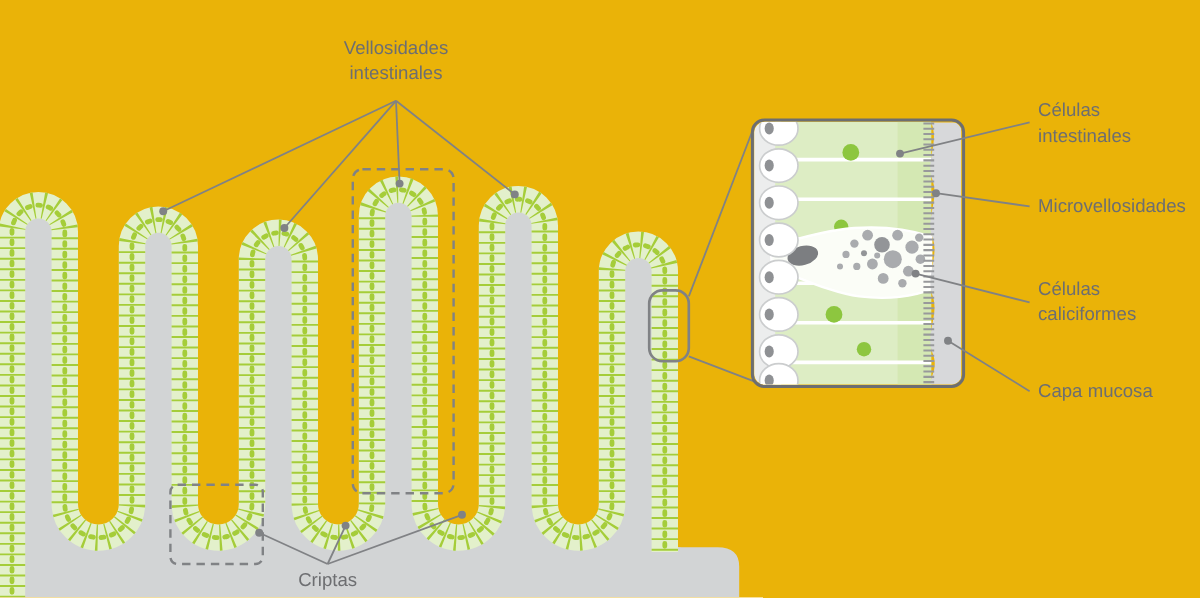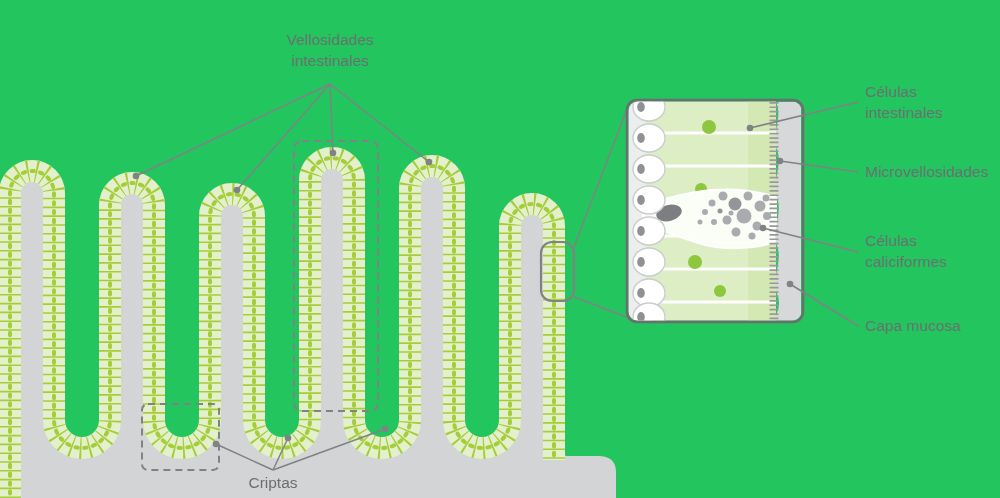--- a/index.html
+++ b/index.html
@@ -1,16 +1,16 @@
 <!DOCTYPE html>
 <html style="--tissue-gray: #d2d4d5; --band-green-light: #e3f0cb; --cell-green: #a5cd39; --dot-green: #8dc63f; --inset-cell-green: #ddedc4; --line-gray: #808285; --text-gray: #6d6e71; --granule-gray: #a9abae; --goblet-nucleus-gray: #7c7e81; --nucleus-gray: #8f9194; --mucosa-gray: #d7d8da; --fringe-gray: #98999b;"><head>
 <meta charset="utf-8">
 <style>
   html,body{margin:0;padding:0;background:#ffffff;}
-  .stage{width:1000px;height:498px;background:#22c55e;position:relative;overflow:hidden;
+  .stage{width:1000px;height:498px;background:#eab308;position:relative;overflow:hidden;
          font-family:"Liberation Sans",sans-serif;}
   svg{display:block;}
 
   .tissue{fill:var(--tissue-gray,#d2d4d5);}
   .band-base{fill:none;stroke:var(--band-green-light,#e3f0cb);stroke-width:22;}
   .band-ticks{fill:none;stroke:var(--cell-green,#a5cd39);stroke-width:22;stroke-dasharray:1.6 7.2;}
   .band-dots{fill:none;stroke:var(--cell-green,#a5cd39);stroke-width:4;stroke-linecap:round;
              stroke-dasharray:2.4 6.4;stroke-dashoffset:4.4;}
 
   .dashed-box{fill:none;stroke:var(--line-gray,#808285);stroke-width:2;stroke-dasharray:7 5;}

